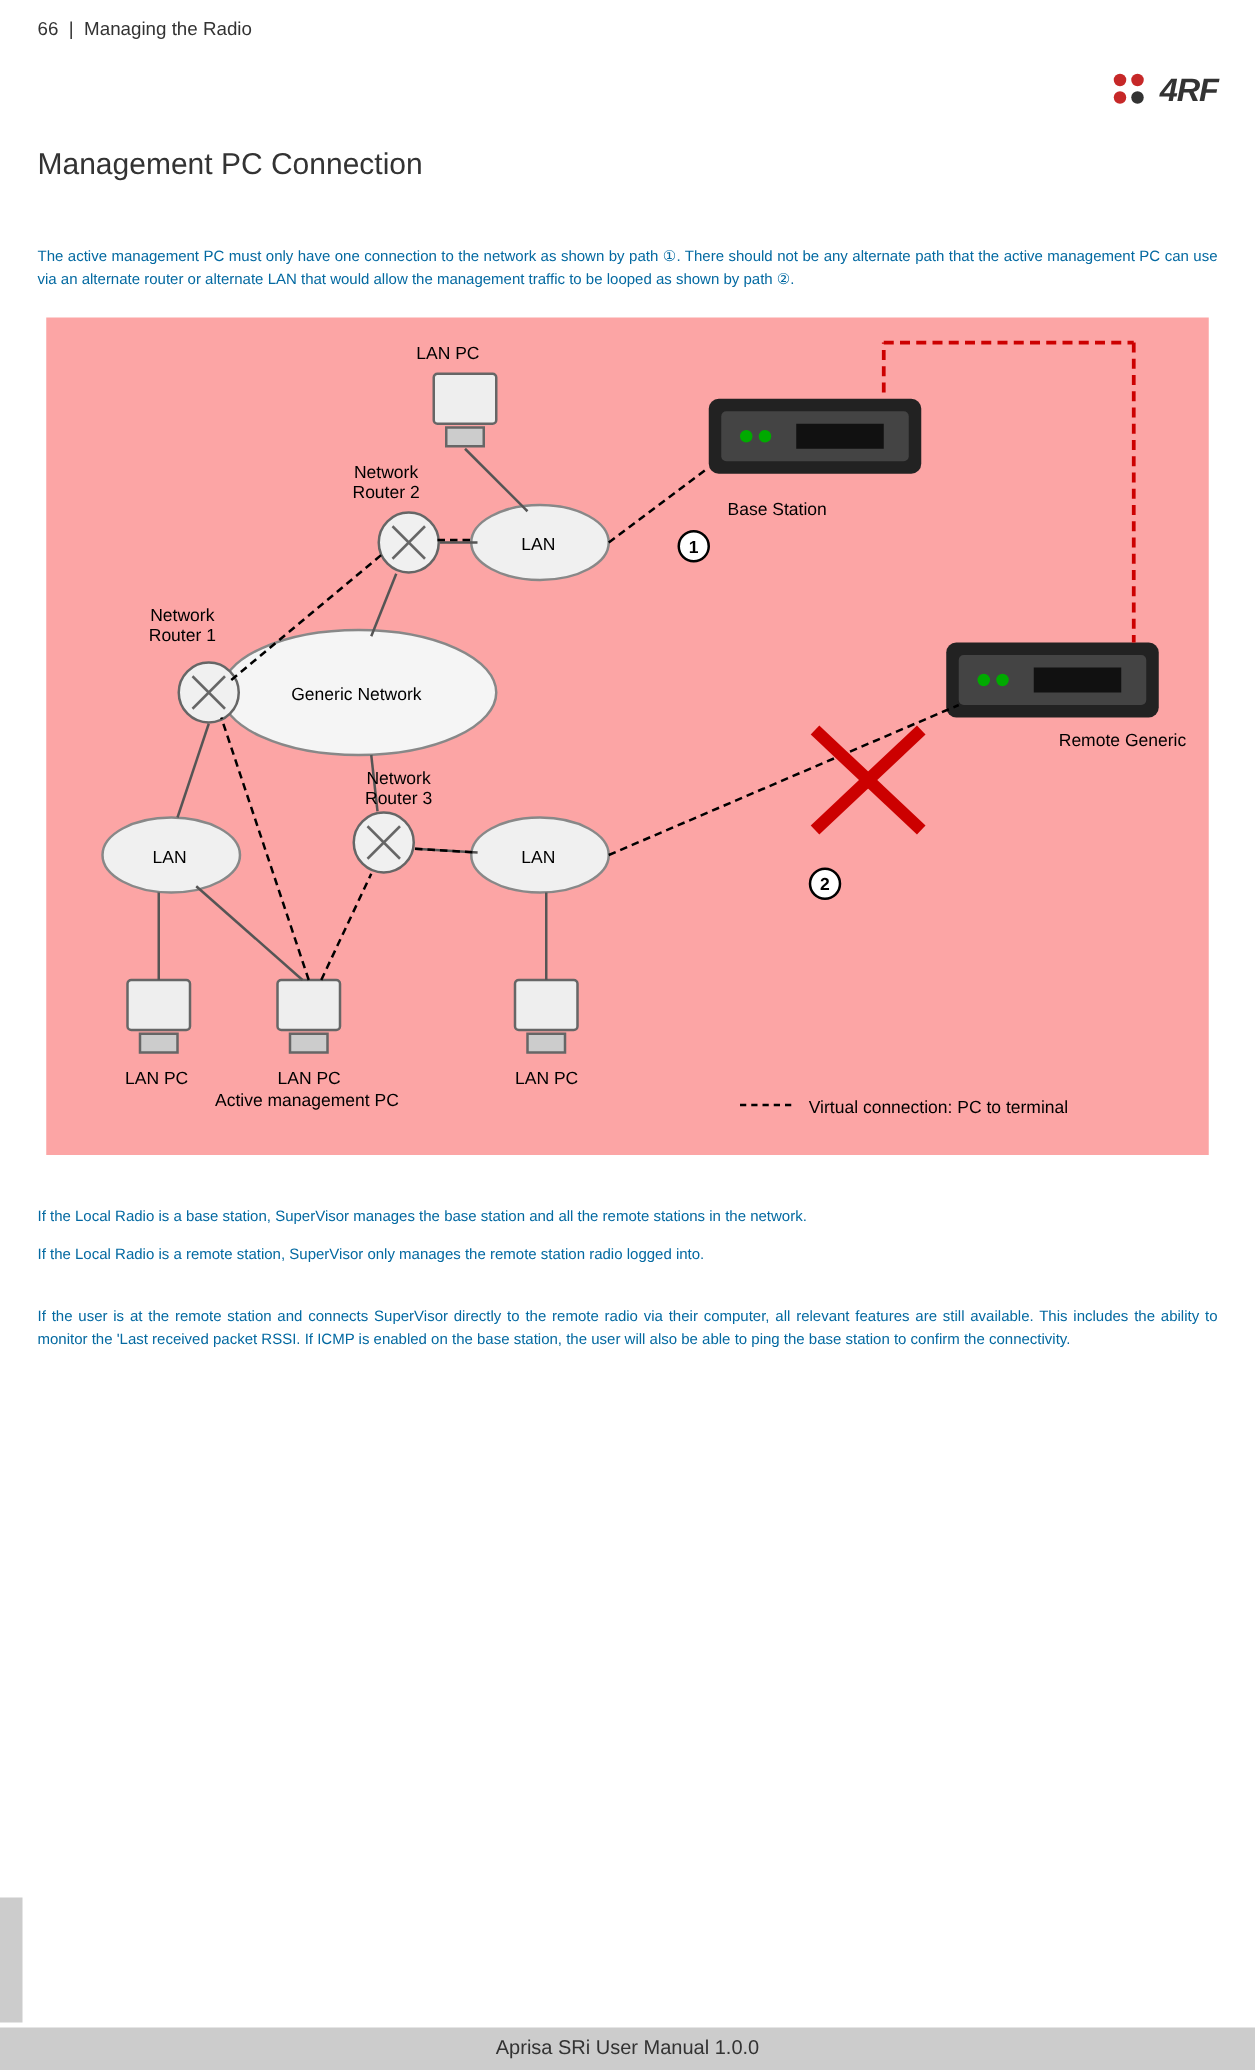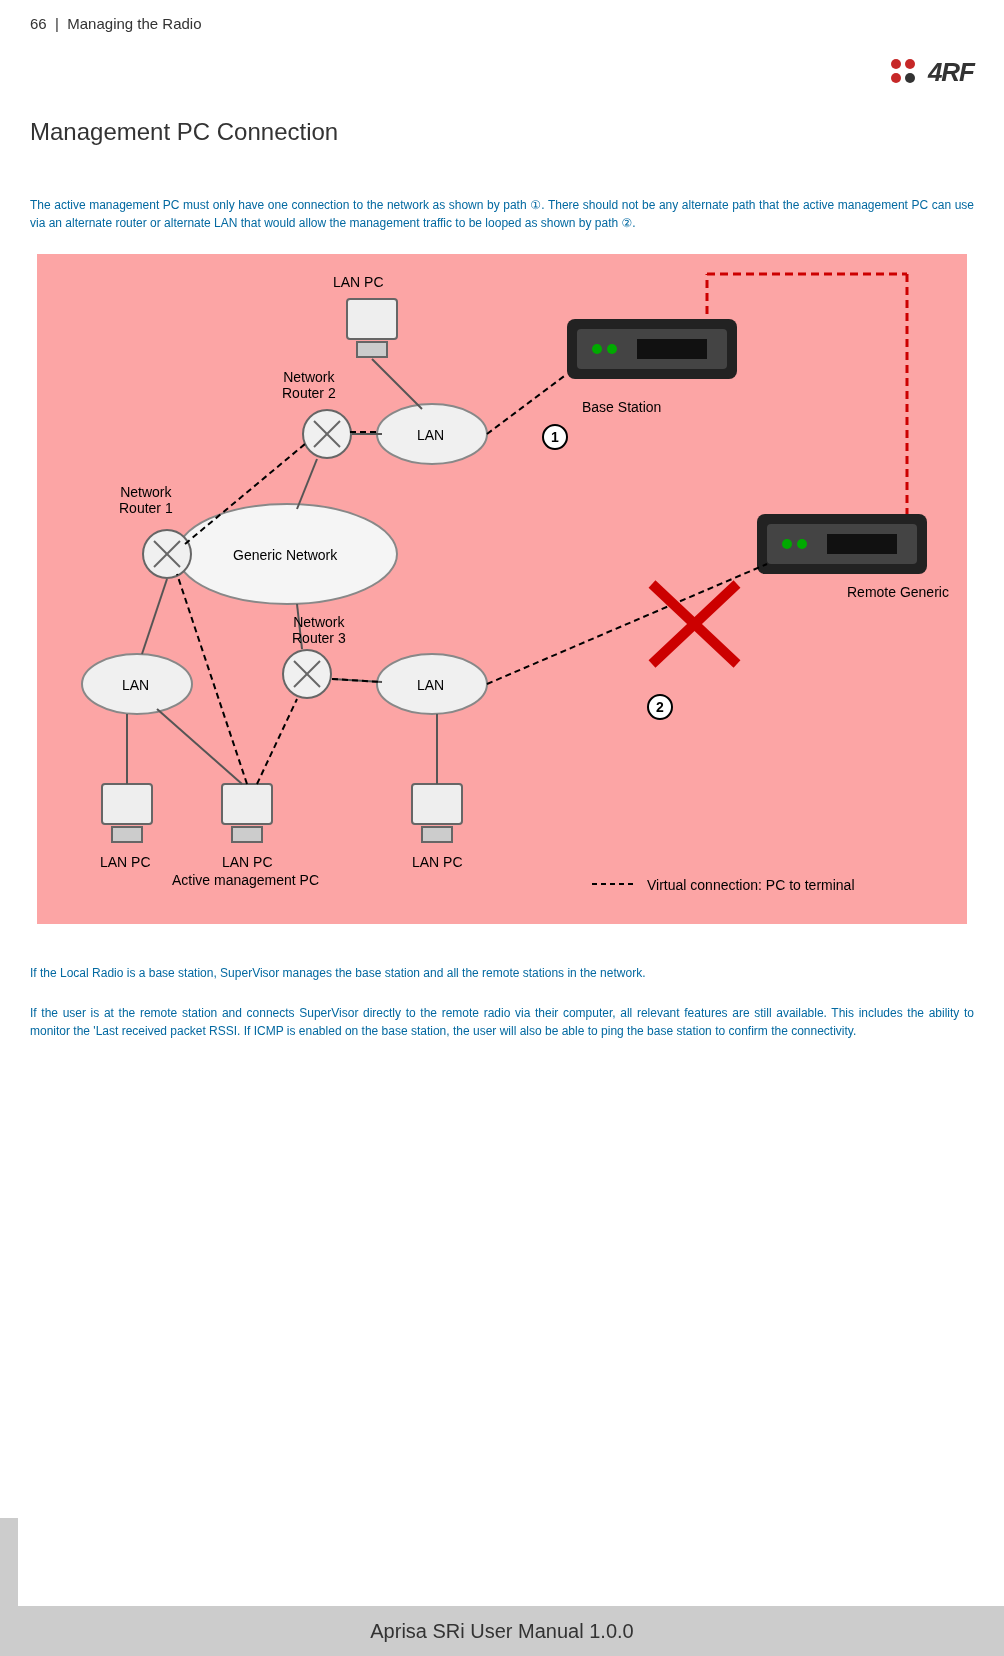--- a/index.html
+++ b/index.html
@@ -75,26 +75,26 @@
       margin: 0 auto;
       background: #fca5a5;
       position: relative;
     }
     
     .footer {
       position: absolute;
       bottom: 0;
       left: 0;
       right: 0;
-      height: 50px;
+      height: 34px;
       background: #ccc;
       display: flex;
       align-items: center;
       justify-content: center;
-      font-size: 20px;
+      font-size: 16px;
       color: #333;
     }
     
     .footer-left-accent {
       position: absolute;
       bottom: 38px;
       left: 0;
       width: 18px;
       height: 100px;
       background: #ccc;
@@ -245,20 +245,21 @@
           <span>1</span>
         </div>
       <div class="num-badge" style="left:610px;top:440px;">
           <span>2</span>
         </div>
     </div>
   </div>
 
   <div class="spacer-small"></div>
   <p class="paragraph" style="margin-bottom:12px;">If the Local Radio is a base station, SuperVisor manages the base station and all the remote stations in the network.</p>
+  <p class="paragraph">If the Local Radio is a remote station, SuperVisor only manages the remote station radio logged into.</p>
   <div class="spacer-small"></div>
   <p class="paragraph">If the user is at the remote station and connects SuperVisor directly to the remote radio via their computer, all relevant features are still available. This includes the ability to monitor the 'Last received packet RSSI. If ICMP is enabled on the base station, the user will also be able to ping the base station to confirm the connectivity.</p>
 </div>
 
 <div class="footer-left-accent"></div>
 <div class="footer">
   <span>Aprisa SRi User Manual 1.0.0</span>
 </div>
 
 </body></html>

